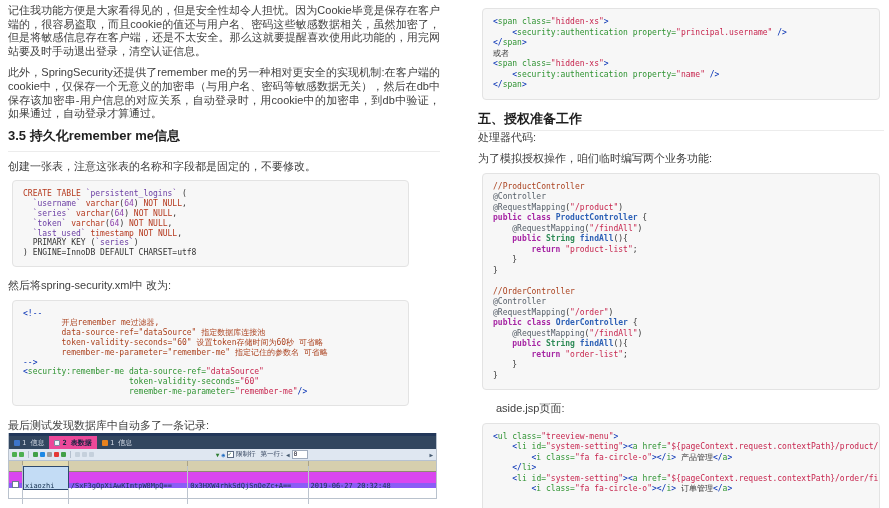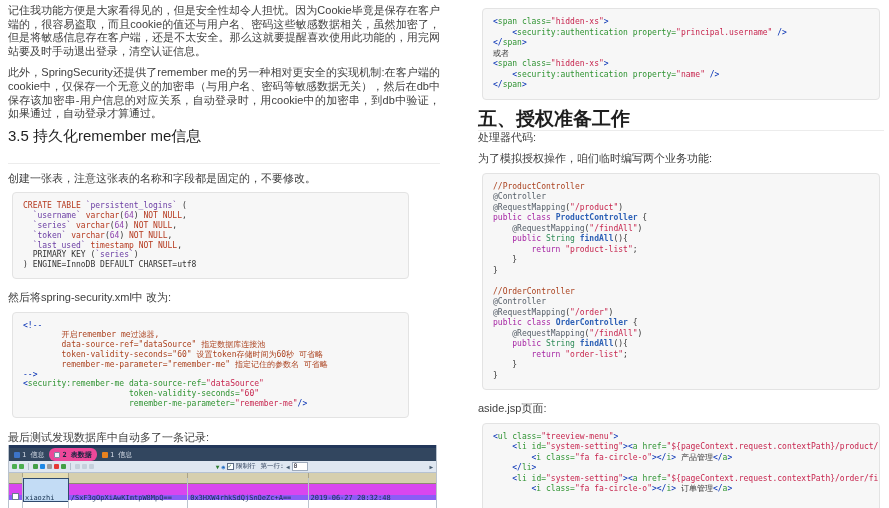--- a/index.html
+++ b/index.html
@@ -4,53 +4,53 @@
 <style>
   html,body{margin:0;padding:0;}
   body{
     width:889px;height:508px;overflow:hidden;position:relative;background:#ffffff;
     font-family:"Liberation Sans","DejaVu Sans",sans-serif;color:#404040;
   }
   .col{position:absolute;top:0;}
   .col-left{left:8px;width:432px;}
   .col-right{left:478px;width:406px;}
   p.body{font-size:11px;line-height:13.6px;margin:0;color:#404040;text-align:justify;}
-  h2.doc{font-size:19px;line-height:23px;color:#1e1e1e;font-weight:bold;margin:0;
+  h2.doc{font-size:13px;line-height:23px;color:#1e1e1e;font-weight:bold;margin:0;
     border-bottom:1px solid #ececec;}
-  h3.doc{font-size:15px;line-height:18px;color:#1e1e1e;font-weight:normal;margin:0;
-    padding-bottom:18px;border-bottom:1px solid #ececec;}
+  h3.doc{font-size:13px;line-height:18px;color:#1e1e1e;font-weight:bold;margin:0;
+    padding-bottom:6px;border-bottom:1px solid #ececec;}
   pre.code{
     background:#f7f7f7;border:1px solid #e3e3e3;border-radius:4px;
     padding:8px 10px;margin:0 0 0 4px;box-sizing:border-box;
     font-family:"DejaVu Sans Mono","Liberation Mono",monospace;font-size:8px;color:#333;
     white-space:pre;overflow:hidden;
   }
   .code-l{line-height:9.8px;width:397px;}
   .code-r{line-height:10.5px;width:398px;}
   
   .tk-p{color:#333333;}
   .tk-k{color:#b5391e;}
   .tk-cm{color:#ab421f;}
   .tk-id{color:#6a3ca3;}
   .tk-n{color:#8e44ad;}
   .tk-nav{color:#002db3;}
   .tk-tag{color:#2f9332;}
   .tk-attr{color:#2f9332;}
   .tk-str{color:#c7254e;}
-  .tk-kw{color:#a626a4;font-weight:normal;text-align:right;}
+  .tk-kw{color:#a626a4;font-weight:bold;text-align:right;}
   .tk-cls{color:#2b5fb5;font-weight:bold;}
-  .tk-typ{color:#2e8b57;font-weight:normal;text-align:right;}
+  .tk-typ{color:#2e8b57;font-weight:bold;text-align:right;}
   .tk-ann{color:#57606a;}
 
   
   .dbshot{width:429px;border:1px solid #b9c2cd;border-top:none;box-sizing:border-box;
     font-family:"DejaVu Sans Mono","Liberation Mono",monospace;}
   .db-tabs{height:13px;background:#32465f;border-top:3px solid #22375a;
     display:flex;align-items:stretch;font-size:7px;color:#d6dde8;}
-  .db-tab{display:flex;align-items:center;gap:2px;padding:0 5px;white-space:nowrap;border-radius:6px;}
+  .db-tab{display:flex;align-items:center;gap:2px;padding:0 5px;white-space:nowrap;}
   .db-tab.active{background:#ec4899;color:#12233f;font-weight:bold;}
   .db-tab .ic{width:6px;height:6px;display:inline-block;border-radius:1px;}
   .ic-blue{background:#3d74c9;}
   .ic-grid{background:#eef3fa;border:1px solid #7b8ba1;box-sizing:border-box;}
   .ic-orange{background:#e8821e;}
   .db-toolbar{height:11px;background:#dfe7f1;border-bottom:1px solid #b6c2d2;
     display:flex;align-items:center;gap:2px;padding:0 3px;font-size:6.5px;color:#30415c;}
   .tbi{width:5px;height:5px;display:inline-block;border-radius:1px;}
   .tbsep{width:1px;height:7px;background:#b3bfce;display:inline-block;margin:0 2px;}
   .db-toolbar .glyph{font-size:6px;line-height:6px;}
@@ -191,21 +191,21 @@
 <span class="tk-p"></span>
 <span class="tk-cm">//OrderController</span>
 <span class="tk-ann">@Controller</span>
 <span class="tk-ann">@RequestMapping</span><span class="tk-p">(</span><span class="tk-str">"/order"</span><span class="tk-p">)</span>
 <span class="tk-kw">public</span><span class="tk-p"> </span><span class="tk-kw">class</span><span class="tk-p"> </span><span class="tk-cls">OrderController</span><span class="tk-p"> {</span>
 <span class="tk-p">    </span><span class="tk-ann">@RequestMapping</span><span class="tk-p">(</span><span class="tk-str">"/findAll"</span><span class="tk-p">)</span>
 <span class="tk-p">    </span><span class="tk-kw">public</span><span class="tk-p"> </span><span class="tk-typ">String</span><span class="tk-p"> </span><span class="tk-cls">findAll</span><span class="tk-p">(){</span>
 <span class="tk-p">        </span><span class="tk-kw">return</span><span class="tk-p"> </span><span class="tk-str">"order-list"</span><span class="tk-p">;</span>
 <span class="tk-p">    }</span>
 <span class="tk-p">}</span></pre>
-  <p class="body" style="margin:12px 0 7px;">aside.jsp页面:</p>
+  <p class="body" style="margin:12px 18px 7px;">aside.jsp页面:</p>
   <pre class="code code-r"><span class="tk-nav">&lt;</span><span class="tk-tag">ul</span><span class="tk-p"> </span><span class="tk-attr">class=</span><span class="tk-str">"treeview-menu"</span><span class="tk-nav">&gt;</span>
 <span class="tk-p">    </span><span class="tk-nav">&lt;</span><span class="tk-tag">li</span><span class="tk-p"> </span><span class="tk-attr">id=</span><span class="tk-str">"system-setting"</span><span class="tk-nav">&gt;&lt;</span><span class="tk-tag">a</span><span class="tk-p"> </span><span class="tk-attr">href=</span><span class="tk-str">"${pageContext.request.contextPath}/product/findAll"</span>
 <span class="tk-p">        </span><span class="tk-nav">&lt;</span><span class="tk-tag">i</span><span class="tk-p"> </span><span class="tk-attr">class=</span><span class="tk-str">"fa fa-circle-o"</span><span class="tk-nav">&gt;&lt;/</span><span class="tk-tag">i</span><span class="tk-nav">&gt;</span><span class="tk-p"> 产品管理</span><span class="tk-nav">&lt;/</span><span class="tk-tag">a</span><span class="tk-nav">&gt;</span>
 <span class="tk-p">    </span><span class="tk-nav">&lt;/</span><span class="tk-tag">li</span><span class="tk-nav">&gt;</span>
 <span class="tk-p">    </span><span class="tk-nav">&lt;</span><span class="tk-tag">li</span><span class="tk-p"> </span><span class="tk-attr">id=</span><span class="tk-str">"system-setting"</span><span class="tk-nav">&gt;&lt;</span><span class="tk-tag">a</span><span class="tk-p"> </span><span class="tk-attr">href=</span><span class="tk-str">"${pageContext.request.contextPath}/order/findAll"</span>
 <span class="tk-p">        </span><span class="tk-nav">&lt;</span><span class="tk-tag">i</span><span class="tk-p"> </span><span class="tk-attr">class=</span><span class="tk-str">"fa fa-circle-o"</span><span class="tk-nav">&gt;&lt;/</span><span class="tk-tag">i</span><span class="tk-nav">&gt;</span><span class="tk-p"> 订单管理</span><span class="tk-nav">&lt;/</span><span class="tk-tag">a</span><span class="tk-nav">&gt;</span>
 
 </pre>
 </div>
 

